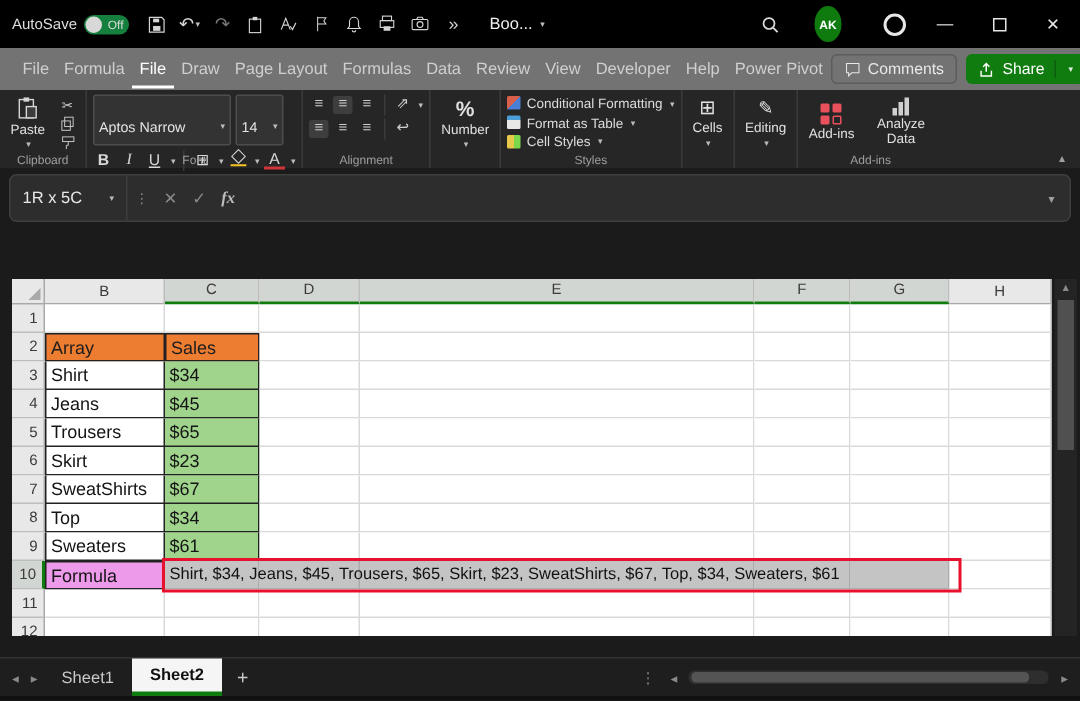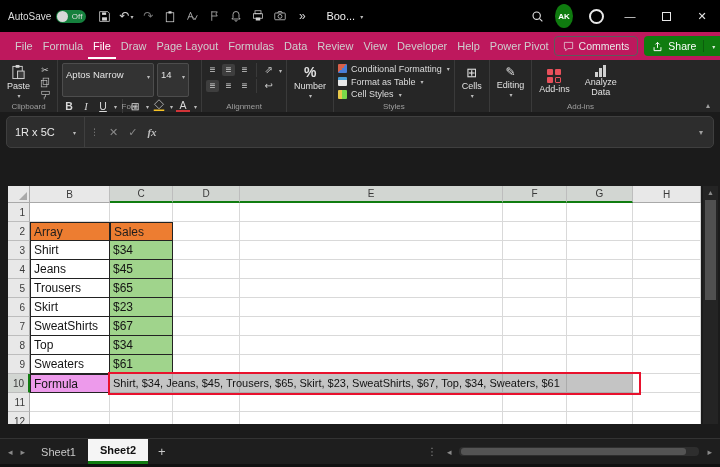--- a/index.html
+++ b/index.html
@@ -11,45 +11,45 @@
   .titlebar { top:0; height:32px; background:#000; display:flex; align-items:center; padding:0 0 0 8px; color:#e6e6e6; }
   .autosave { display:flex; align-items:center; gap:5px; font-size:10px; color:#ddd; }
   .toggle { width:30px; height:13px; background:#15803d; border-radius:7px; position:relative; display:flex; align-items:center; justify-content:flex-end; padding-right:4px; font-size:8px; color:#ddd; }
   .knob { position:absolute; left:1px; top:1px; width:11px; height:11px; border-radius:50%; background:#d8d8d8; }
   .qat { display:flex; align-items:center; gap:2px; margin-left:8px; }
   .qbtn { width:20px; height:24px; display:flex; align-items:center; justify-content:center; color:#d5d5d5; font-size:12px; }
   .qbtn svg { display:block; }
   .dd { font-size:6px; color:#bbb; margin-left:1px; }
   .docname { margin-left:14px; font-size:11px; color:#f0f0f0; display:flex; align-items:center; gap:4px; }
   .tb-right { margin-left:auto; display:flex; align-items:center; height:32px; }
-  .avatar { width:18px; height:24px; border-radius:50%; background:#0f7b0f; color:#fff; font-size:8px; font-weight:bold; display:flex; align-items:center; justify-content:center; margin:0 8px; }
+  .avatar { width:18px; height:24px; border-radius:50%; background:#0f7b0f; color:#fff; font-size:8px; font-weight:bold; display:flex; align-items:center; justify-content:center; margin:0 20px; }
   .copilot { width:15px; height:15px; border-radius:50%; border:2px solid #e8e8e8; margin:0 8px; }
   .winbtn { width:36px; height:32px; display:flex; align-items:center; justify-content:center; color:#e6e6e6; font-size:11px; }
   .maxbox { width:9px; height:9px; border:1px solid #e6e6e6; }
 
   
-  .menubar { top:32px; height:28px; background:#be185d; display:flex; align-items:center; padding:0 8px 0 10px; }
+  .menubar { top:32px; height:28px; background:#737373; display:flex; align-items:center; padding:0 8px 0 10px; }
   .mt { color:#cfcfcf; font-size:11px; padding:6px 5px 5px; border-bottom:2px solid transparent; white-space:nowrap; }
   .mt.active { color:#fff; border-bottom:2px solid #fff; }
   .mb-right { margin-left:auto; display:flex; align-items:center; gap:6px; }
   .pill { height:20px; display:flex; align-items:center; gap:5px; font-size:10.5px; border-radius:4px; padding:0 8px; }
   .comments { border:1px solid #5c5c5c; color:#e8e8e8; }
   .share { background:#107C10; color:#fff; }
   .share .sep { width:1px; height:12px; background:#0c5e0c; margin:0 2px; }
 
   
   .ribbon { top:60px; height:52px; background:#262626; display:flex; align-items:stretch; }
   .rgroup { position:relative; border-right:1px solid #3a3a3a; padding:3px 4px 12px; display:flex; gap:4px; }
   .glabel { position:absolute; bottom:1px; left:0; right:0; text-align:center; font-size:8px; color:#9f9f9f; white-space:nowrap; }
   .bigbtn { display:flex; flex-direction:column; align-items:center; justify-content:center; gap:1px; color:#e0e0e0; font-size:9px; padding:0 3px; text-align:center; }
   .minicol { display:flex; flex-direction:column; justify-content:flex-start; gap:2px; padding-top:2px; }
   .mini { width:16px; height:11px; display:flex; align-items:center; justify-content:center; color:#cfcfcf; font-size:9px; }
   .stackcol { display:flex; flex-direction:column; gap:2px; }
   .crow { display:flex; align-items:center; gap:3px; }
-  .combo { background:#333; border:1px solid #4d4d4d; border-radius:2px; color:#e3e3e3; font-size:9.5px; height:16px; display:flex; align-items:flex-end; justify-content:space-between; padding:16px 3px; gap:3px; white-space:nowrap; }
+  .combo { background:#333; border:1px solid #4d4d4d; border-radius:2px; color:#e3e3e3; font-size:9.5px; height:16px; display:flex; align-items:flex-start; justify-content:space-between; padding:16px 3px; gap:3px; white-space:nowrap; }
   .fmt { color:#d8d8d8; font-size:10.5px; width:14px; text-align:center; }
   .fmt.b { font-weight:bold; } .fmt.i { font-style:italic; font-family:"Liberation Serif",serif; } .fmt.u { text-decoration:underline; }
   .vsep { width:1px; background:#3a3a3a; margin:0 2px; height:14px; align-self:center; }
   .alico { width:13px; height:12px; color:#cfcfcf; font-size:10px; line-height:12px; text-align:center; }
   .alico.on { background:#3e3e3e; border-radius:2px; }
   .fontcolor { border-bottom:2px solid #d13438; line-height:10px; }
   .stylebtn { display:flex; align-items:center; gap:4px; color:#dcdcdc; font-size:9px; height:13px; white-space:nowrap; }
   .sq { width:9px; height:9px; border-radius:1px; }
   .sq.cf { background:linear-gradient(135deg,#d8604a 50%,#4a7fd8 50%); }
   .sq.ft { background:linear-gradient(180deg,#4a9fd8 35%,#e8e8e8 35%); }

